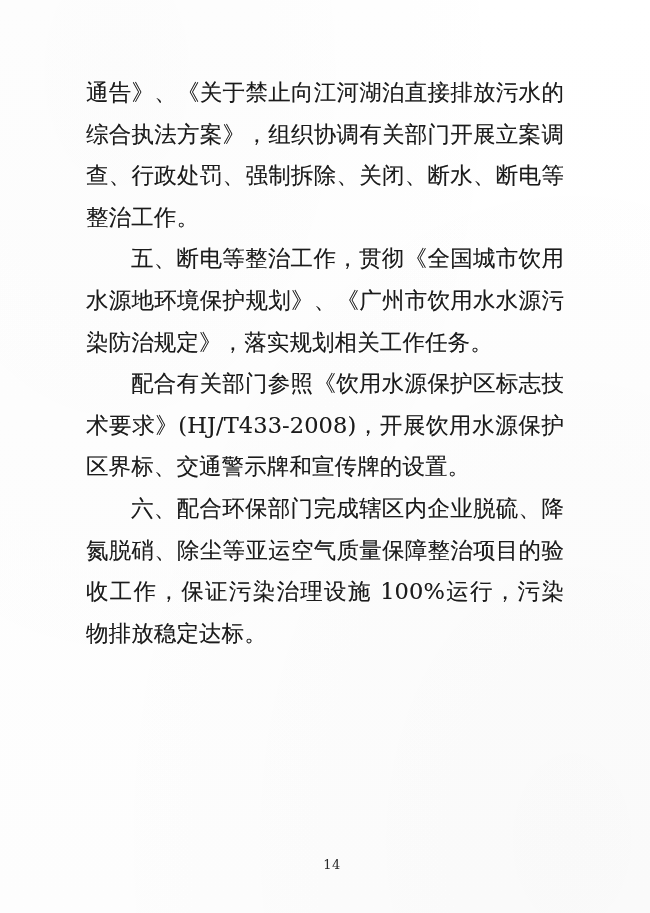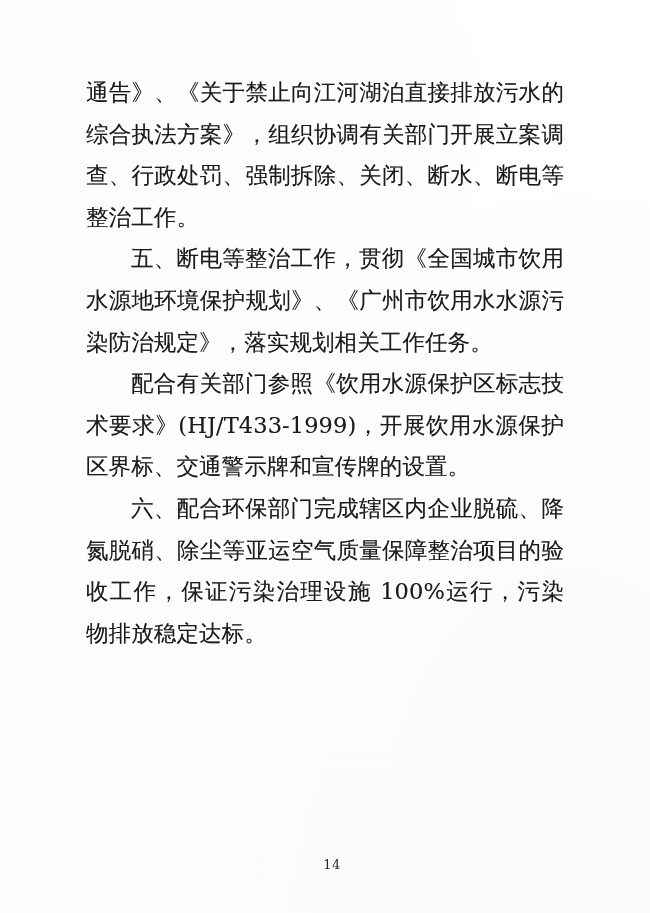--- a/index.html
+++ b/index.html
@@ -79,21 +79,21 @@
   <div class="scan-tint"></div>
 
   <div class="text-block">
 
     <p class="para continued">通告》、《关于禁止向江河湖泊直接排放污水的综合执法方案》，组织协调有关部门开展立案调查、行政处罚、强制拆除、关闭、断水、断电等整治工作。</p>
 
     <p class="para">五、断电等整治工作，贯彻《全国城市饮用水源地环境保护规划》、《广州市饮用水水源污染防治规定》，落实规划相关工作任务。</p>
 
 
 
-    <p class="para">配合有关部门参照《饮用水源保护区标志技术要求》(HJ/T433-1999)，开展饮用水源保护区界标、交通警示牌和宣传牌的设置。</p>
+    <p class="para">配合有关部门参照《饮用水源保护区标志技术要求》(HJ/T433-2008)，开展饮用水源保护区界标、交通警示牌和宣传牌的设置。</p>
 
     <p class="para">六、配合环保部门完成辖区内企业脱硫、降氮脱硝、除尘等亚运空气质量保障整治项目的验收工作，保证污染治理设施 100%运行，污染物排放稳定达标。</p>
 
   </div>
 
   <div class="page-number">14</div>
 
 </div>
 
 </body></html>

